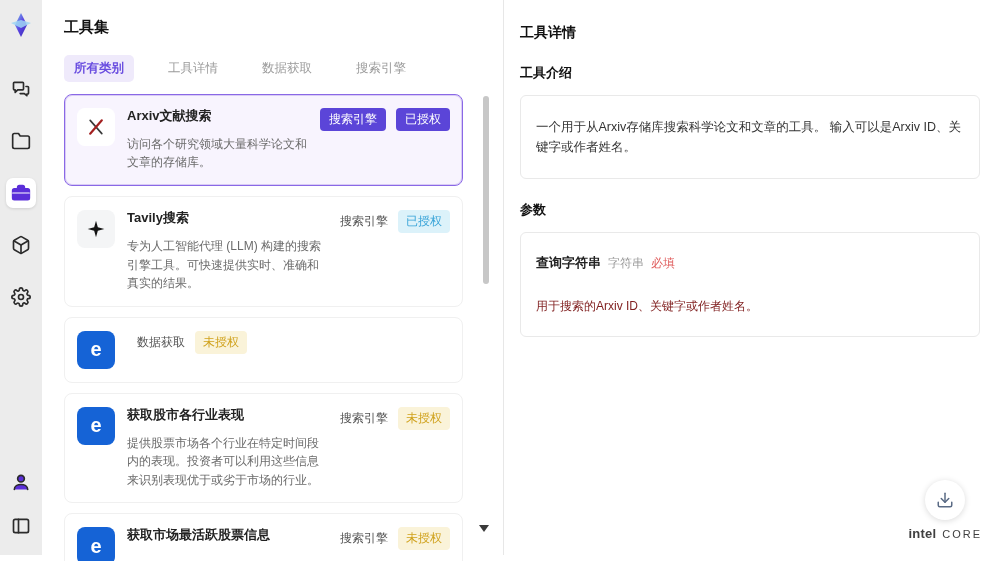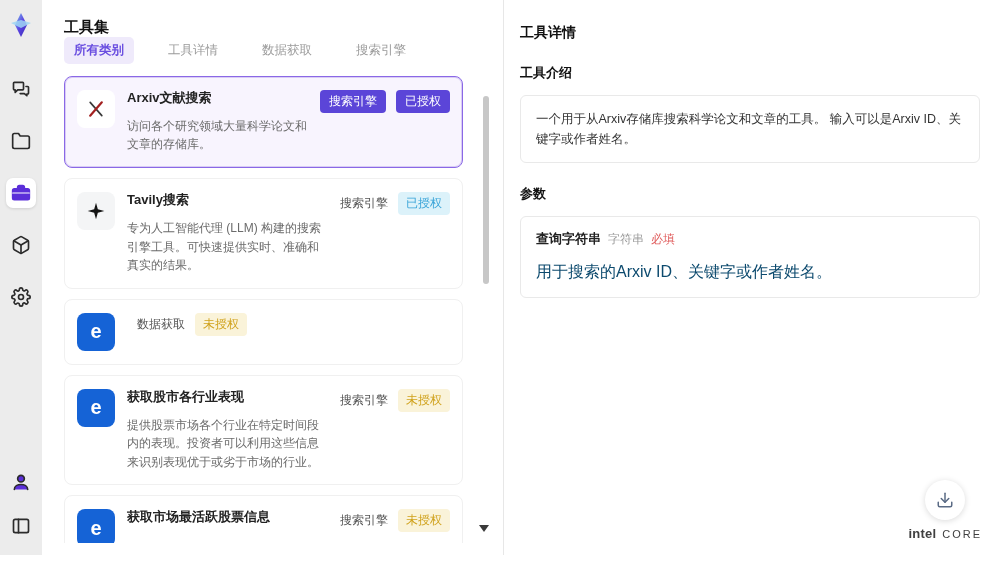--- a/index.html
+++ b/index.html
@@ -14,21 +14,21 @@
   .rail-item { width:30px; height:30px; border-radius:7px; display:flex; align-items:center; justify-content:center; cursor:pointer; }
   .rail-item svg { stroke:#2b2b2b; }
   .rail-item.active { background:#fff; box-shadow:0 1px 3px rgba(0,0,0,.12); }
   .rail-item.active svg { stroke:#5b2fd9; fill:#5b2fd9; }
   .rail-spacer { flex:1; }
   .rail-bottom { display:flex; flex-direction:column; align-items:center; gap:14px; margin-bottom:14px; }
 
   
   .main { width:462px; height:100%; background:#fff; border-right:1px solid #e7e7e7; padding:18px 26px 0 22px; position:relative; }
   .main-title { font-size:15px; font-weight:bold; color:#111; }
-  .tabs { display:flex; align-items:center; gap:24px; }
+  .tabs { display:flex; align-items:center; gap:24px; margin-top:18px; }
   .tab { font-size:12.5px; color:#9b9b9b; cursor:pointer; padding:5px 10px; border-radius:5px; white-space:nowrap; }
   .tab.active { background:#efeafb; color:#6a4ee0; font-weight:bold; }
   .cards { margin-top:12px; padding-right:14px; height:calc(100% - 70px); overflow:hidden; }
   .card { display:flex; align-items:flex-start; background:#fff; border:1px solid #f0f0f0; border-radius:8px; padding:13px 12px; margin-bottom:10px; cursor:pointer; }
   .card.selected { border:1px solid #8a68e6; background:#f8f4fe; box-shadow:0 0 0 1px #d9ccf5 inset; }
   .tool-icon { width:38px; height:38px; border-radius:8px; background:#f4f5f6; display:flex; align-items:center; justify-content:center; flex-shrink:0; margin-right:12px; font-weight:bold; }
   .card.selected .tool-icon { background:#fff; }
   .tool-icon.blue { background:#1563d6; color:#fff; font-size:20px; }
   .tool-text { flex:1; min-width:0; }
   .tool-name { font-size:13px; font-weight:bold; color:#222; line-height:1.3; }
@@ -42,27 +42,27 @@
 
   
   .scrollbar { position:absolute; top:92px; right:14px; width:6px; height:458px; }
   .scroll-thumb { position:absolute; top:4px; left:0; width:6px; height:188px; background:#c7c7c7; border-radius:3px; }
   .scroll-down-arrow { position:absolute; bottom:18px; left:-4px; width:0; height:0; border-left:5px solid transparent; border-right:5px solid transparent; border-top:7px solid #3a3a3a; }
 
   
   .detail { flex:1; height:100%; background:#fff; padding:24px 20px 0 16px; position:relative; }
   .detail-title { font-size:14px; font-weight:bold; color:#111; }
   .section-heading { font-size:13px; font-weight:bold; color:#111; margin-top:22px; }
-  .info-box { border:1px solid #e9e9e9; border-radius:6px; background:#fff; margin-top:13px; padding:13px 15px; }
+  .info-box { border:1px solid #e9e9e9; border-radius:6px; background:#fff; margin-top:13px; padding:21px 15px; }
   .intro-text { font-size:12.5px; color:#333; line-height:1.6; }
   .param-row .param-head { display:flex; align-items:baseline; gap:7px; }
   .param-name { font-size:13px; font-weight:bold; color:#222; }
   .param-type { font-size:12px; color:#999; }
   .param-required { font-size:12px; color:#e05d5d; }
-  .param-desc { font-size:16px; color:#0c4a6e; margin-top:12px; line-height:1.5; }
+  .param-desc { font-size:12px; color:#7f1d1d; margin-top:25px; line-height:1.5; }
 
   
   .corner { position:absolute; right:18px; bottom:14px; display:flex; flex-direction:column; align-items:center; gap:6px; }
   .download-btn { width:40px; height:40px; border-radius:50%; background:#fff; box-shadow:0 1px 6px rgba(0,0,0,.15); display:flex; align-items:center; justify-content:center; cursor:pointer; }
   .intel-logo { display:flex; align-items:baseline; gap:6px; color:#3f3f3f; }
   .intel-word { font-size:13px; font-weight:bold; letter-spacing:.2px; }
   .core-word { font-size:11px; letter-spacing:2px; }
 </style>
 </head>
 <body>

